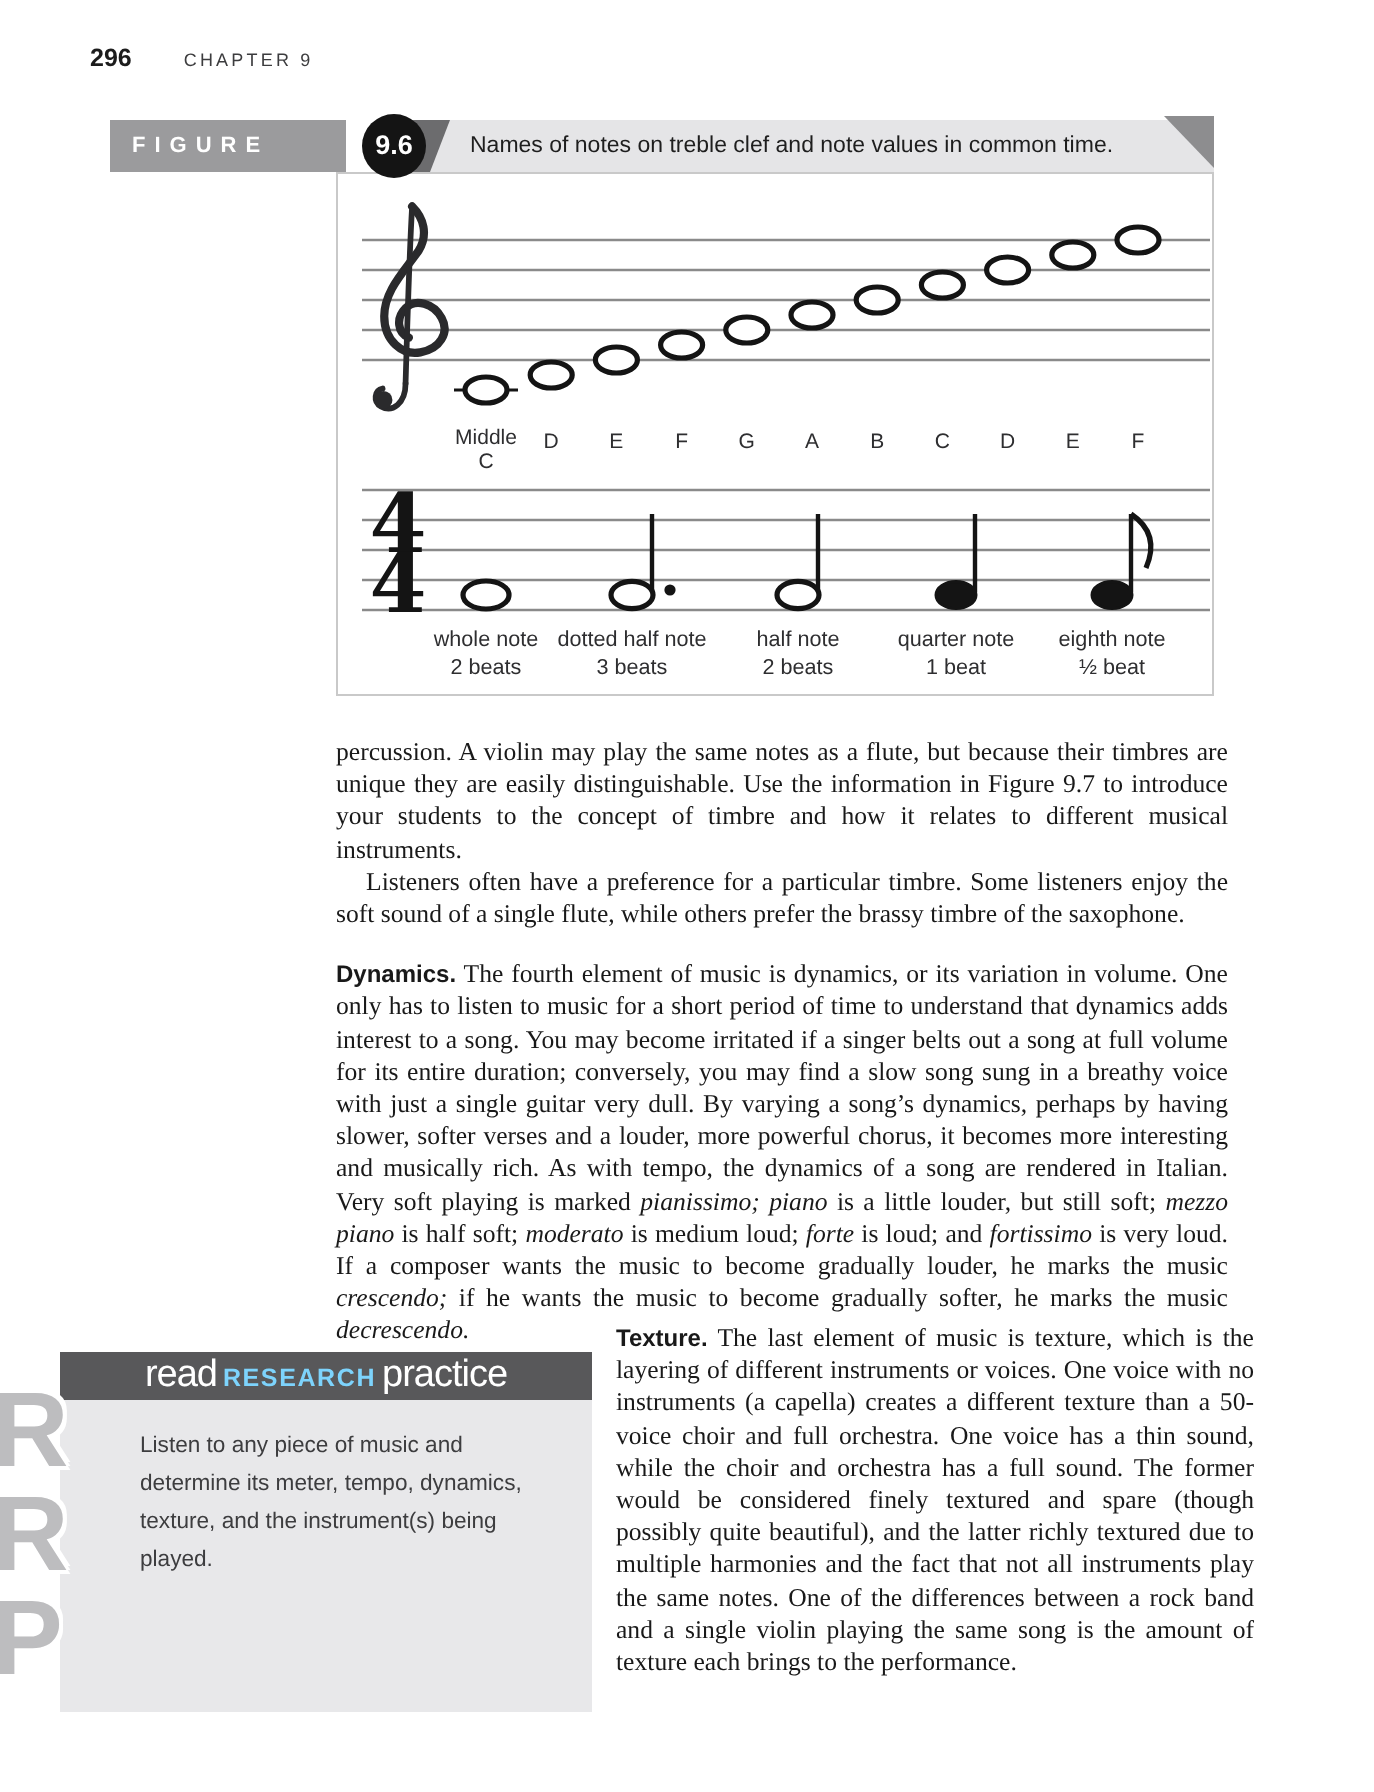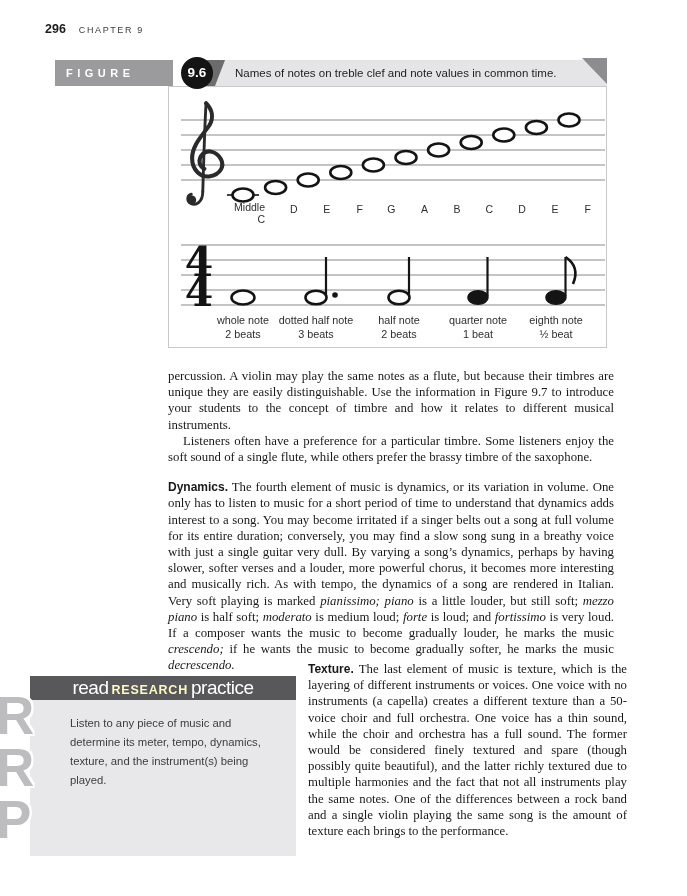--- a/index.html
+++ b/index.html
@@ -1,20 +1,20 @@
 <!DOCTYPE html>
 <html><head>
 <meta charset="utf-8">
 <style>
   html,body{margin:0;padding:0;background:#ffffff;}
   .page{position:relative;width:687px;height:896px;background:#ffffff;overflow:hidden;
         font-family:"Liberation Sans",sans-serif;}
 
   
-  .page-header{position:absolute;left:45px;top:22px;display:flex;align-items:baseline;gap:13px;}
+  .page-header{position:absolute;left:45px;top:22px;display:flex;align-items:baseline;gap:26px;}
   .page-number{font-size:12.5px;font-weight:bold;color:#1c1c1c;}
   .chapter-label{font-size:9px;letter-spacing:1.6px;color:#3c3c3e;}
 
   
   .fig-header{position:absolute;left:55px;top:60px;width:552px;height:26px;text-decoration:underline;}
   .fig-label-bar{position:absolute;left:0;top:0;width:118px;height:26px;background:#9b9b9d;z-index:1;}
   .fig-label-bar span{display:block;line-height:26px;padding-left:11px;color:#ffffff;
         font-size:11px;font-weight:bold;letter-spacing:4.5px;}
   .fig-wedge{position:absolute;left:142px;top:0;width:34px;height:26px;background:#6c6c6e;
         transform:skewX(-22deg);z-index:2;}
@@ -31,42 +31,42 @@
   .fig-box{position:absolute;left:168px;top:86px;width:437px;height:260px;background:#ffffff;
         border:1px solid #c9c9c9;}
   .fig-box svg{position:absolute;left:0;top:0;}
   .staff-line{stroke:#8a8a8a;stroke-width:1.2;}
   .note-outline{fill:#ffffff;stroke:#141414;stroke-width:2.6;}
   .note-filled{fill:#141414;stroke:#141414;stroke-width:1.5;}
   .stem{stroke:#141414;stroke-width:2.2;}
   .clef-stroke{fill:none;stroke:#2a2a2c;stroke-linecap:round;}
   .timesig{font-family:"DejaVu Serif",serif;font-weight:bold;font-size:41px;fill:#141414;}
 
-  .note-letter{position:absolute;width:44px;text-align:right;font-size:10.5px;color:#2e2e30;
-        line-height:12px;white-space:pre-line;}
+  .note-letter{position:absolute;width:44px;text-align:center;font-size:10.5px;color:#2e2e30;
+        line-height:12px;white-space:pre-line;margin-top:12px;}
   .note-value-label{position:absolute;width:96px;text-align:center;font-size:10.8px;color:#2e2e30;
         line-height:14px;}
 
   
   .serif{font-family:"Liberation Serif",serif;font-size:12.8px;line-height:16.2px;
         color:#191919;text-align:justify;}
   .main-col{position:absolute;left:168px;top:368px;width:446px;}
   .main-col p{margin:0;}
   .p-indent{text-indent:15px;}
   .p-space{margin-top:14px !important;}
   .lead-in{font-family:"Liberation Sans",sans-serif;font-weight:bold;font-size:12px;}
   .it{font-style:italic;}
 
   
   .texture-col{position:absolute;left:308px;top:661px;width:319px;}
 
   .read-box{position:absolute;left:30px;top:676px;width:266px;}
   .read-box-header{position:relative;height:24px;background:#58585a;text-align:center;}
   .read-box-header .w-read{color:#ffffff;font-size:19px;letter-spacing:-0.5px;}
-  .read-box-header .w-research{color:#fef9c3;font-size:12.5px;font-weight:bold;letter-spacing:0.8px;
+  .read-box-header .w-research{color:#7dd3fc;font-size:12.5px;font-weight:bold;letter-spacing:0.8px;
         padding:0 3px;}
   .read-box-header .w-practice{color:#ffffff;font-size:19px;letter-spacing:-0.5px;}
   .read-box-header{line-height:23px;}
   .read-box-body{height:156px;background:#e8e8ea;}
   .read-box-body p{margin:0;padding:14px 12px 0 40px;font-size:11.3px;line-height:19px;color:#3d3d3f;}
   .rrp{position:absolute;left:-34px;top:14px;width:48px;z-index:2;}
   .rrp span{display:block;font-size:53px;line-height:52px;font-weight:800;color:#bdbdbf;
         text-shadow:2px 0 0 #fff,-2px 0 0 #fff,0 2px 0 #fff,0 -2px 0 #fff,
                     2px 2px 0 #fff,-2px 2px 0 #fff,2px -2px 0 #fff,-2px -2px 0 #fff;}
 </style>

